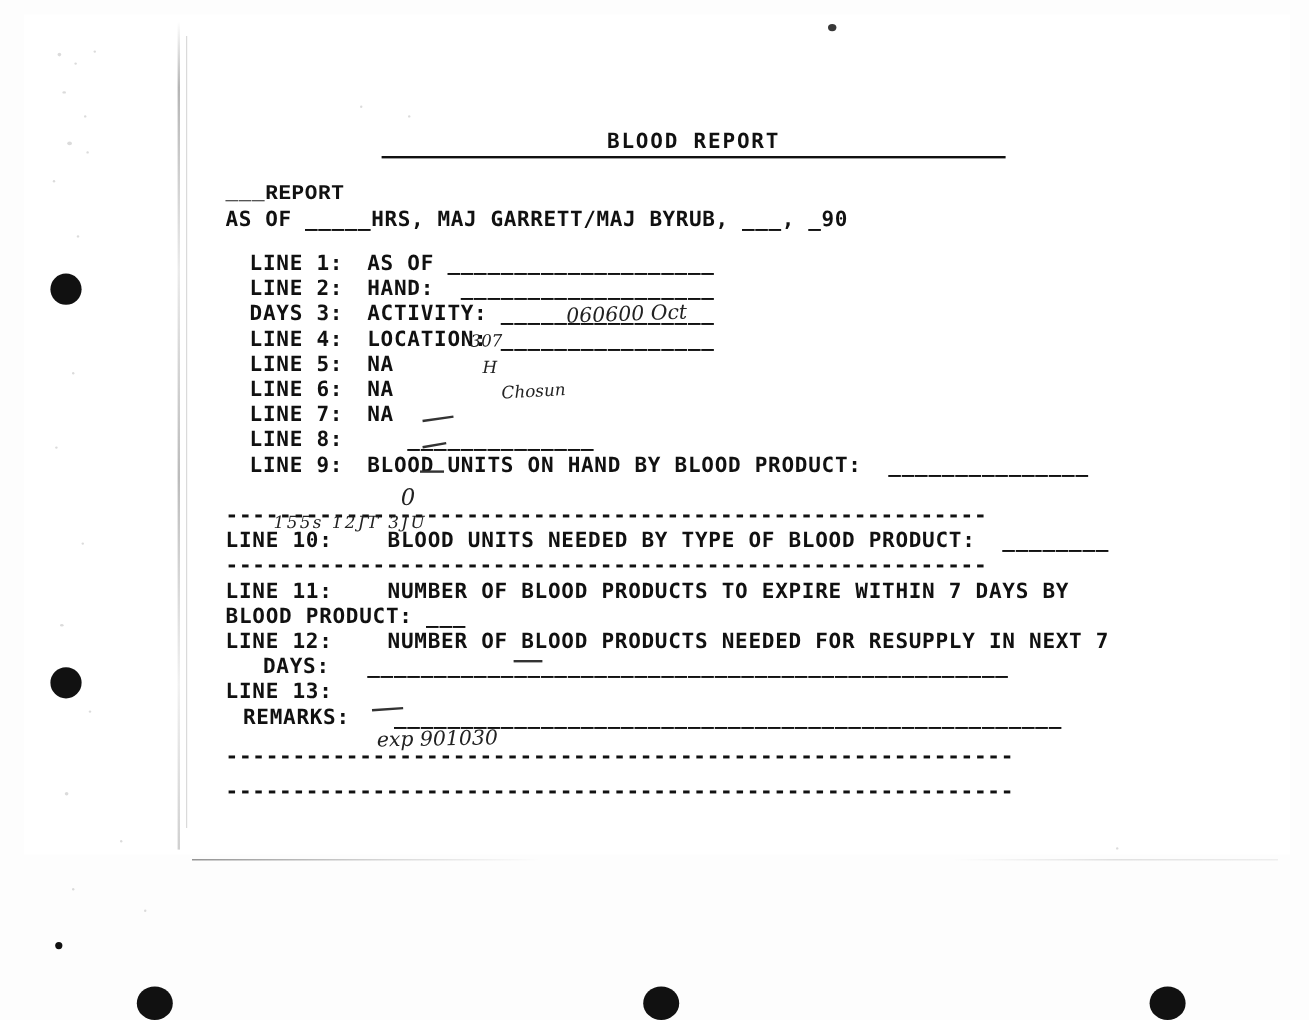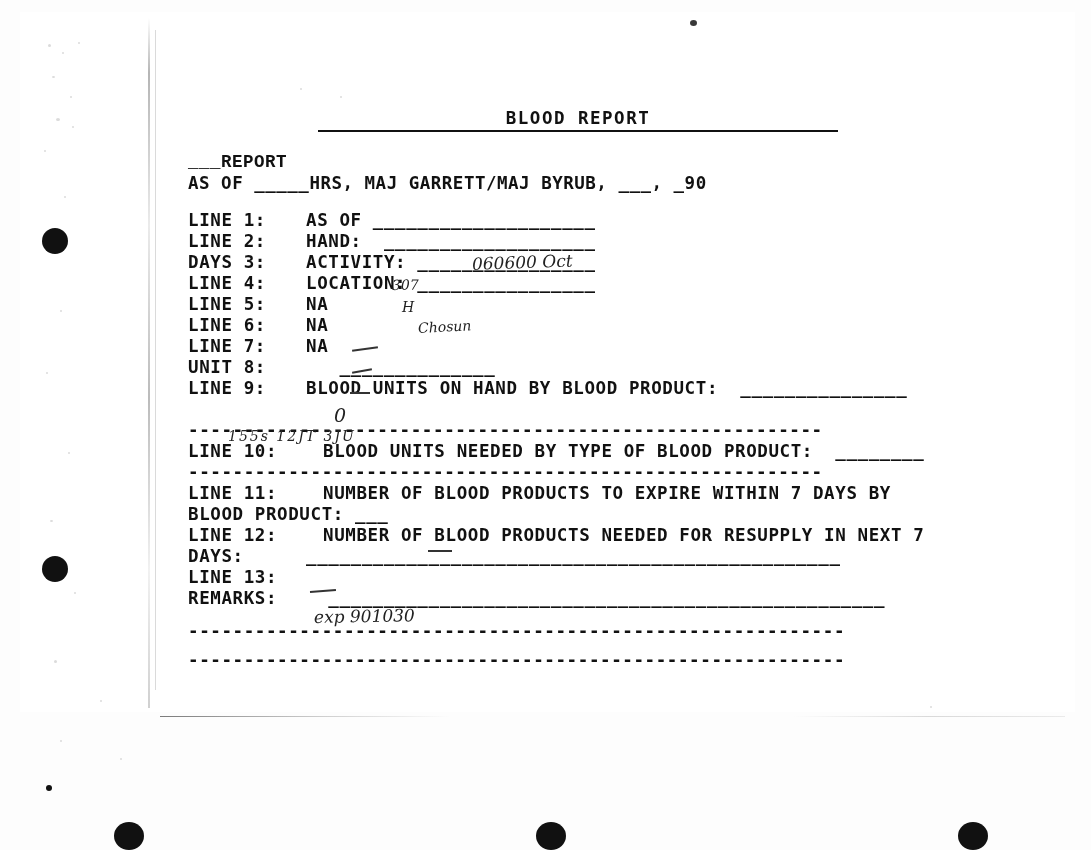--- a/index.html
+++ b/index.html
@@ -102,20 +102,21 @@
   .hdr2 { letter-spacing: .5px; }
   .gap-b { height: 16px; }
 
   .ln {
     white-space: pre;
     display: block;
   }
   .lbl {
     display: inline-block;
     width: 118px;
+    text-align: center;
   }
   .lbl-wide {
     display: inline-block;
     width: 135px;
   }
 
   .rule {
     display: block;
     white-space: pre;
     letter-spacing: .6px;
@@ -191,21 +192,21 @@
 
   <div class="gap-b"></div>
 
   <div class="ln"><span class="lbl">LINE 1:</span><span>AS OF ____________________</span></div>
   <div class="ln"><span class="lbl">LINE 2:</span><span>HAND:  ___________________</span></div>
   <div class="ln"><span class="lbl">DAYS 3:</span><span>ACTIVITY: ________________</span></div>
   <div class="ln"><span class="lbl">LINE 4:</span><span>LOCATION: ________________</span></div>
   <div class="ln"><span class="lbl">LINE 5:</span><span>NA</span></div>
   <div class="ln"><span class="lbl">LINE 6:</span><span>NA</span></div>
   <div class="ln"><span class="lbl">LINE 7:</span><span>NA</span></div>
-  <div class="ln"><span class="lbl">UNIT 8:</span><span>   ______________</span></div>
+  <div class="ln"><span class="lbl">LINE 8:</span><span>   ______________</span></div>
   <div class="ln"><span class="lbl">LINE 9:</span><span>BLOOD UNITS ON HAND BY BLOOD PRODUCT:  _______________</span></div>
 
   <div class="rule" style="height:21px;"></div>
   <div class="rule">---------------------------------------------------------</div>
 
   <div class="ln"><span class="lbl-wide">LINE 10:</span><span>BLOOD UNITS NEEDED BY TYPE OF BLOOD PRODUCT:  ________</span></div>
 
   <div class="rule">---------------------------------------------------------</div>
 
   <div class="ln"><span class="lbl-wide">LINE 11:</span><span>NUMBER OF BLOOD PRODUCTS TO EXPIRE WITHIN 7 DAYS BY</span></div>

